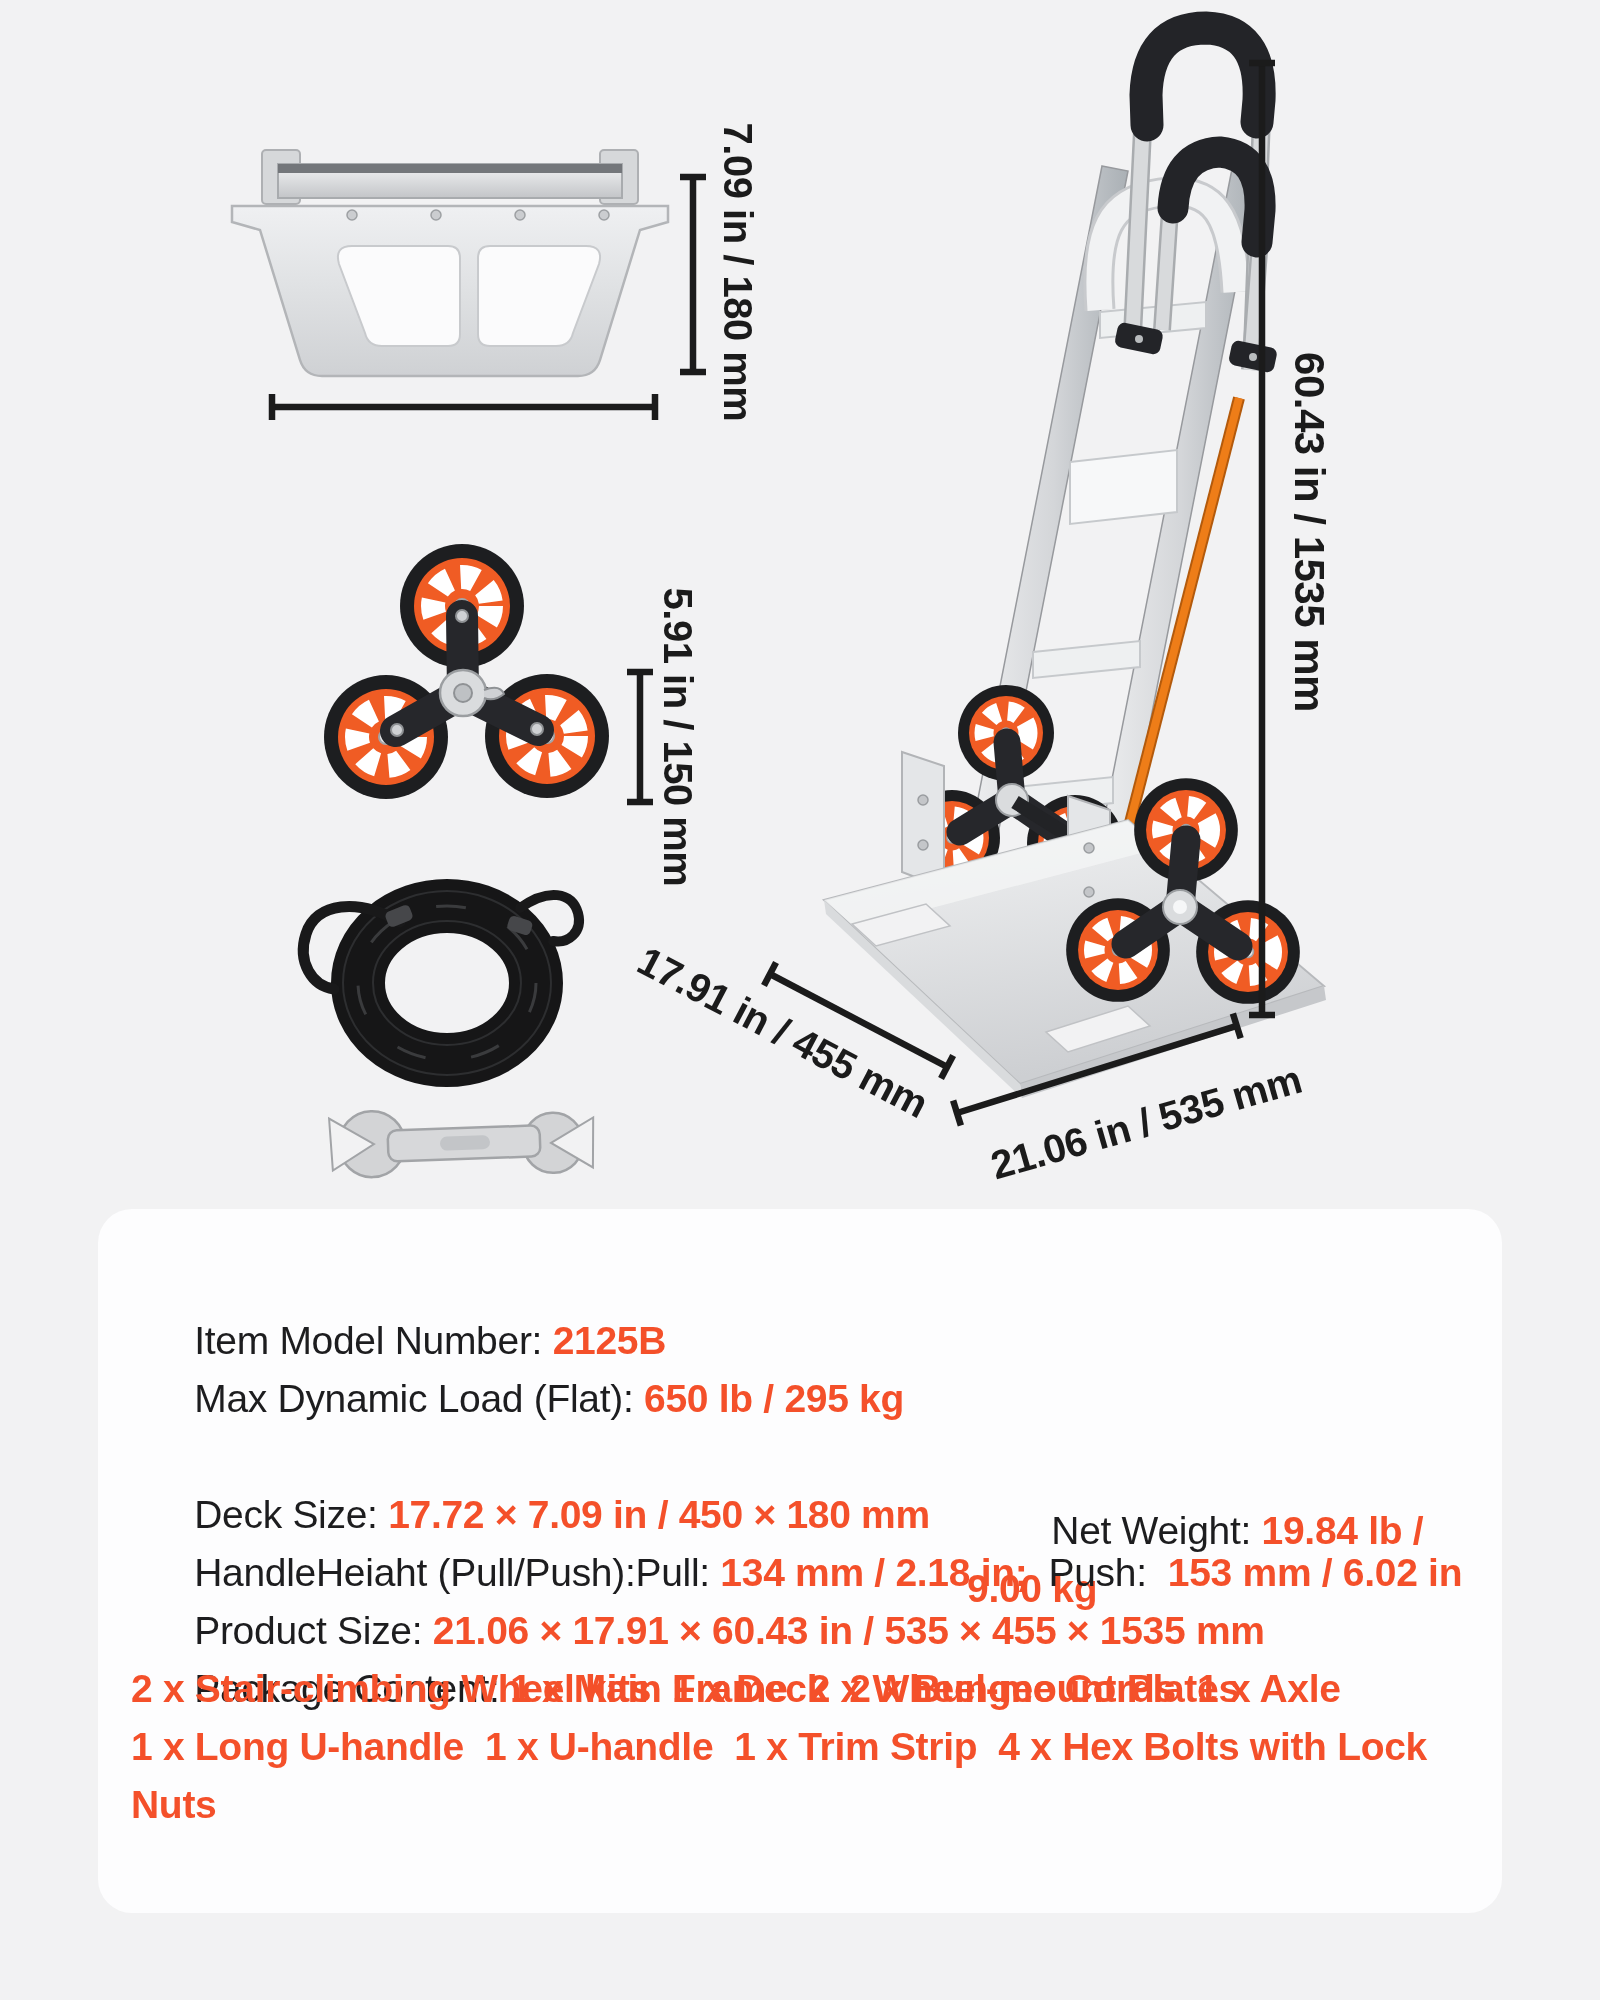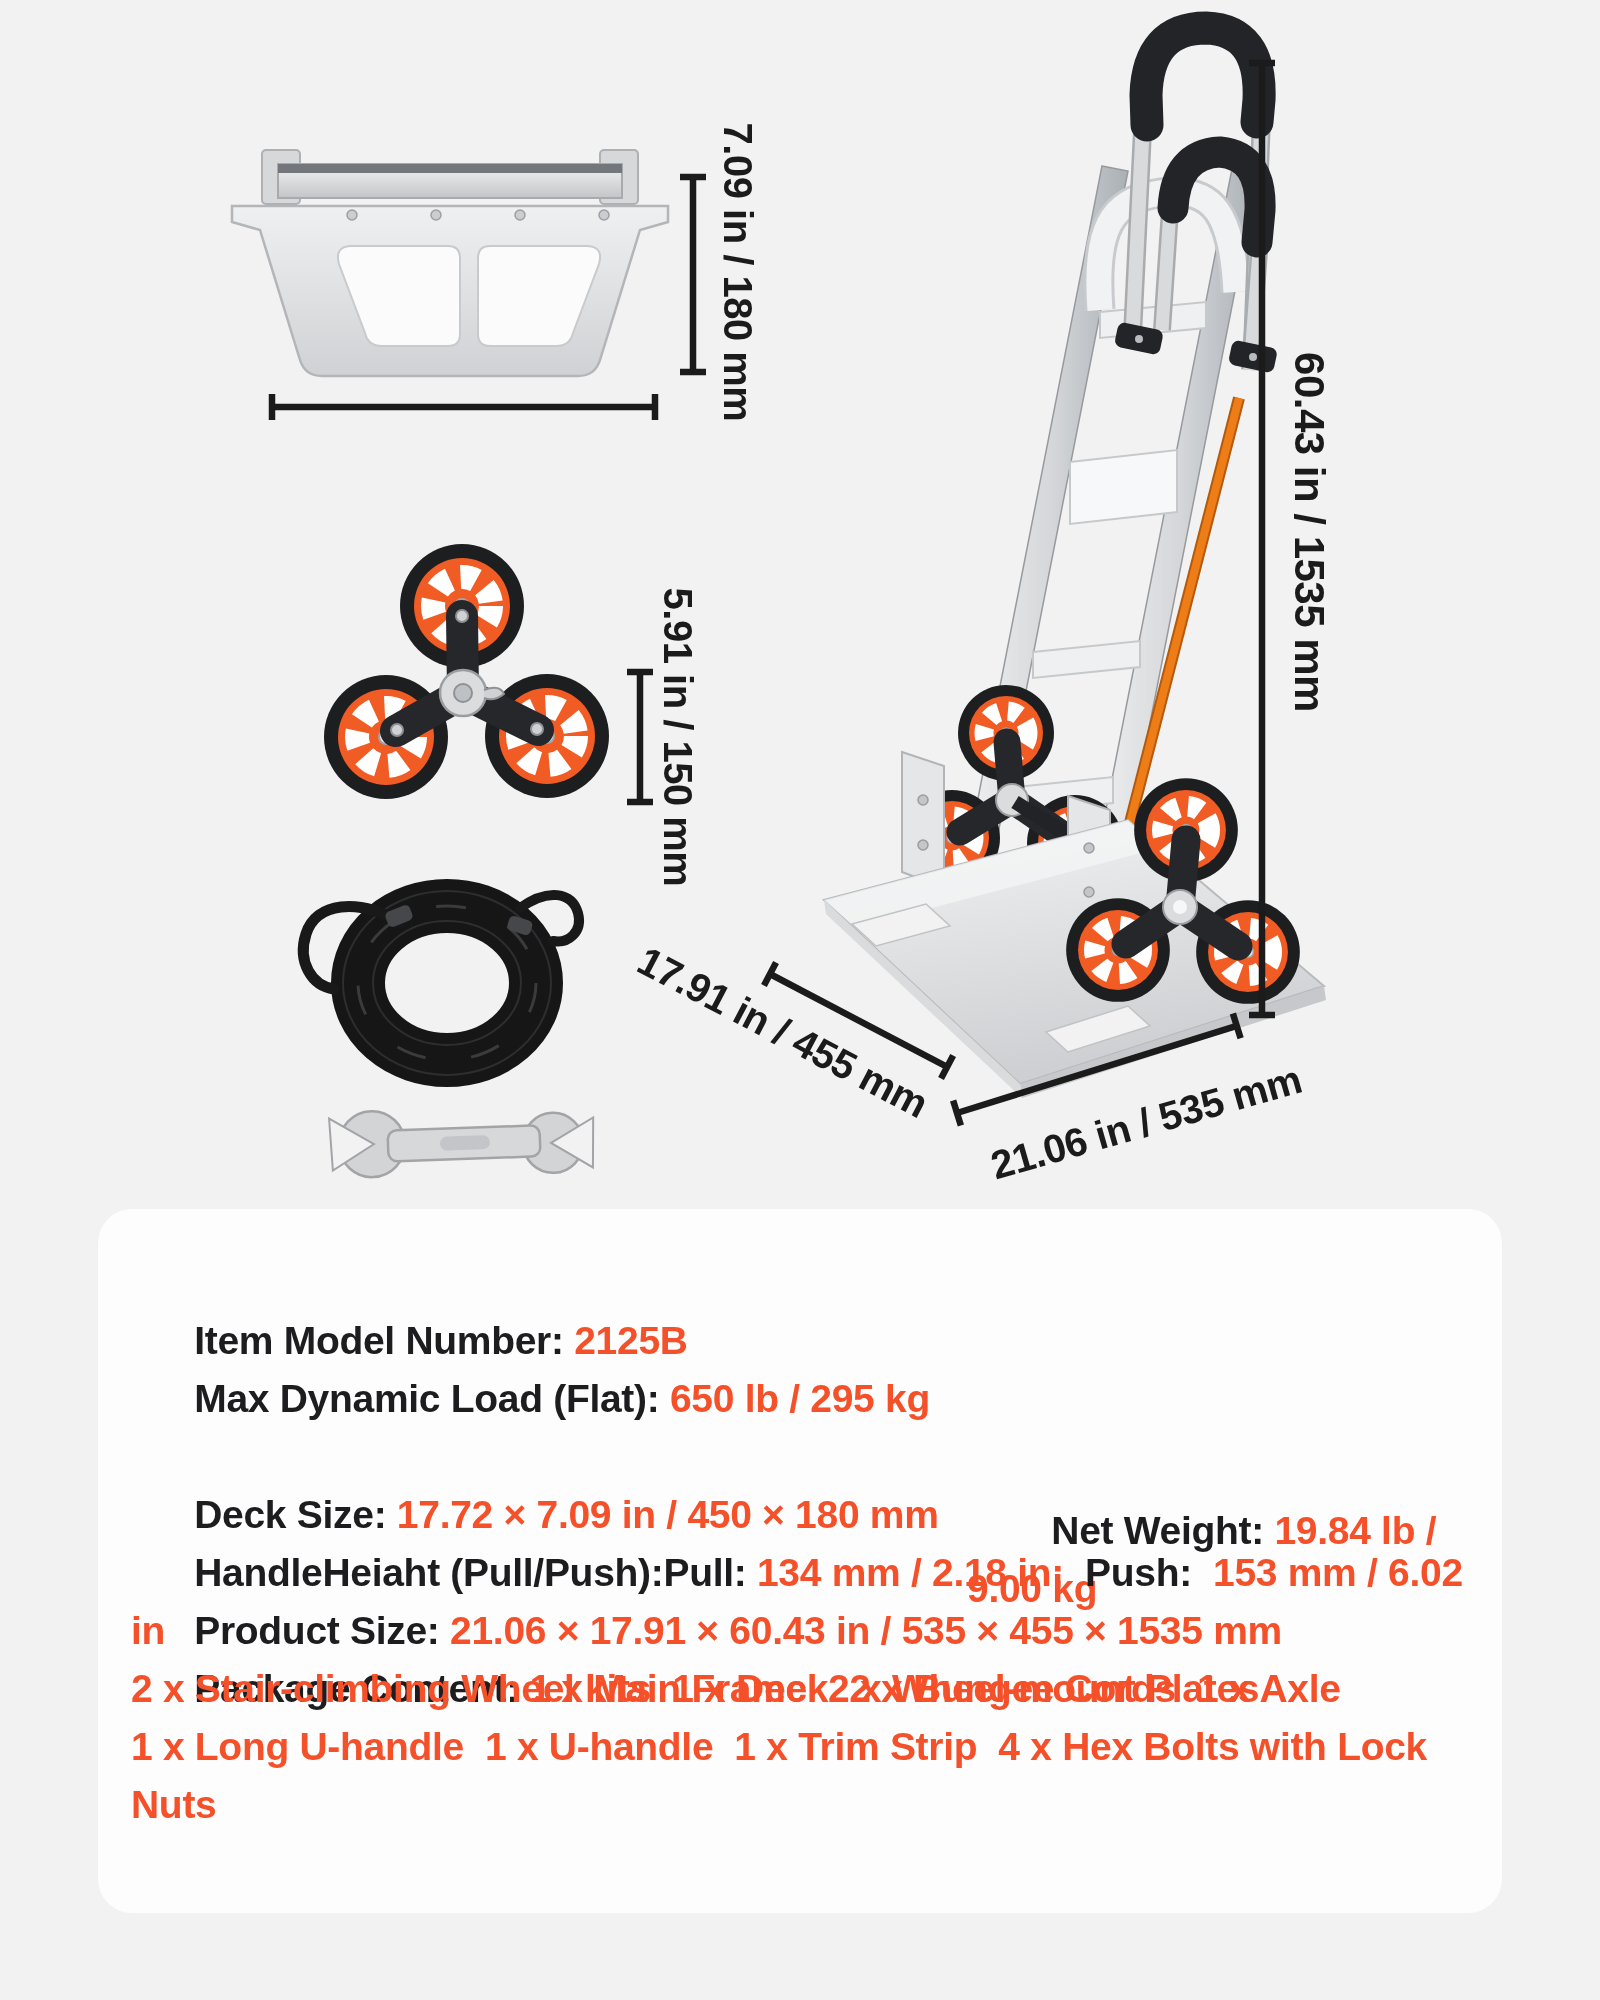--- a/index.html
+++ b/index.html
@@ -17,21 +17,21 @@
   
   .spec-card{
     position:absolute;left:98px;top:1209px;width:1404px;height:704px;
     background:#fdfdfe;border-radius:34px;
   }
   .spec-line{
     position:absolute;left:33px;right:30px;height:58px;
     font-size:39px;line-height:58px;color:#1d1d1f;letter-spacing:-.3px;
     white-space:pre-wrap;
   }
-  .spec-line .lab{color:#1d1d1f;font-weight:700;white-space:pre-wrap;}
+  .spec-line .lab{color:#1d1d1f;font-weight:400;white-space:pre-wrap;}
   .spec-line .val{color:#f4502a;font-weight:700;white-space:pre-wrap;}
   .spec-line.orange-only{color:#f4502a;font-weight:700;}
   .right-col{position:absolute;left:836px;top:16px;white-space:pre-wrap;}
 </style>
 </head>
 <body>
 
 <div class="stage">
 
   <svg class="abs" style="left:190px;top:110px" width="580" height="360" viewBox="190 110 580 360">

